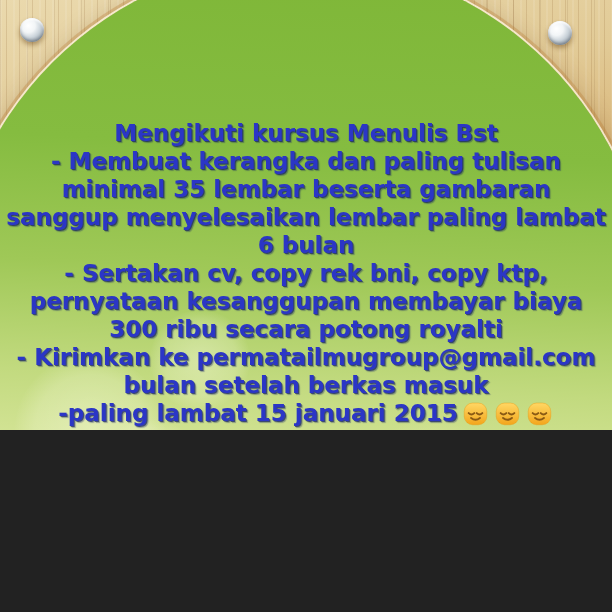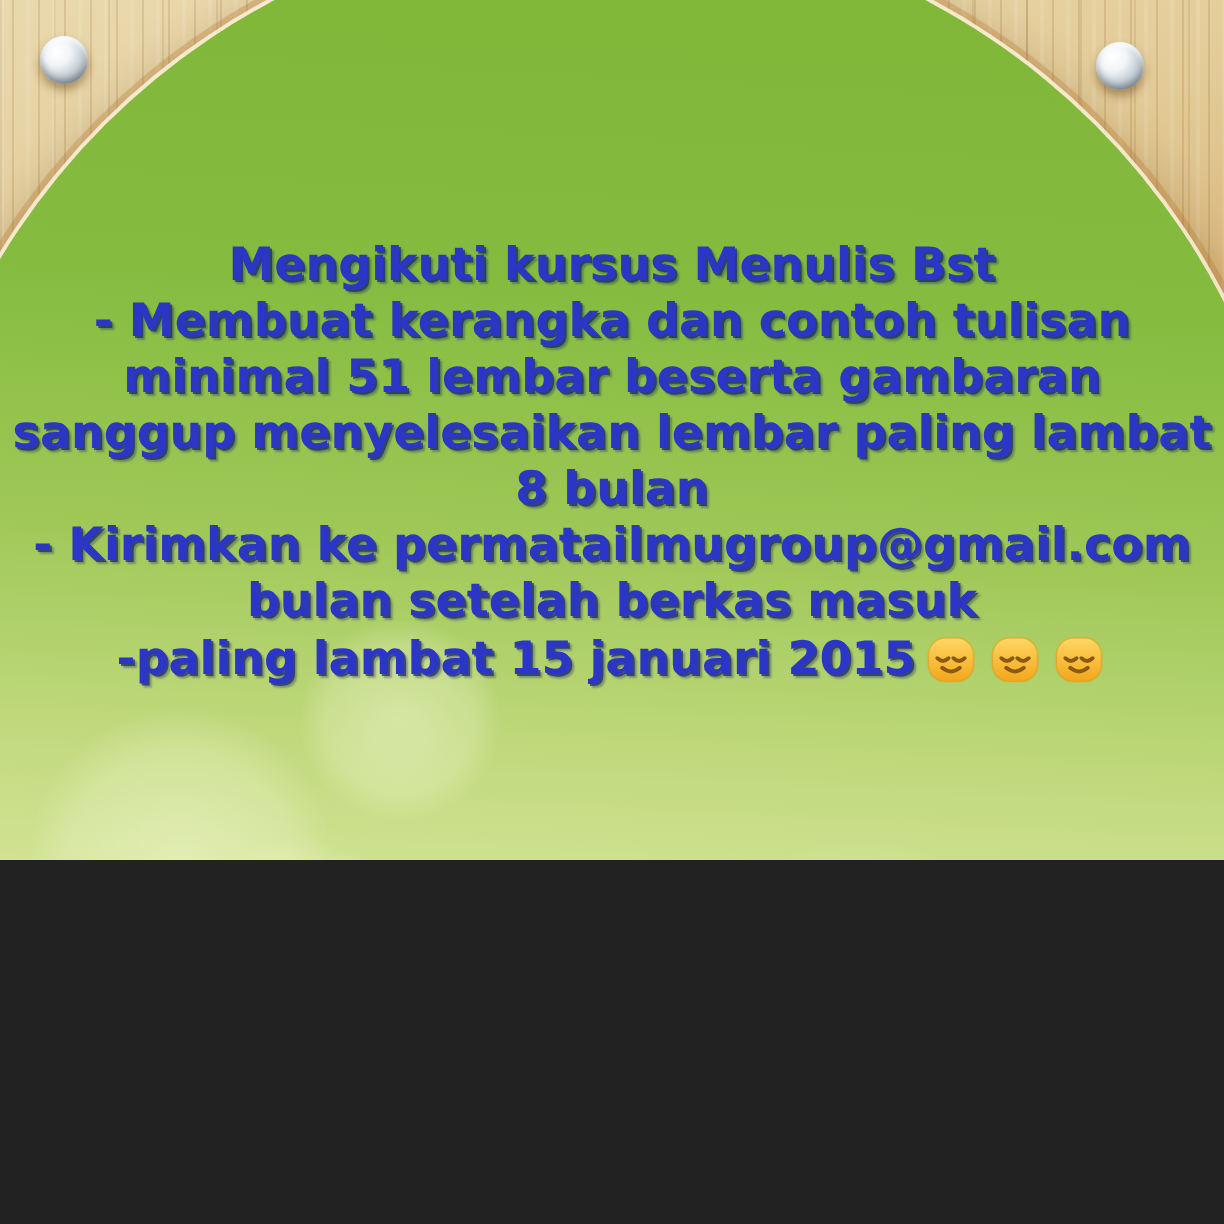--- a/index.html
+++ b/index.html
@@ -94,24 +94,27 @@
     <div class="bokeh" style="left:400px;top:460px;width:160px;height:160px;opacity:0.55;"></div>
   </div>
 
   <div class="pin pin-tl"></div>
   <div class="pin pin-tr"></div>
   <div class="pin pin-bl"></div>
   <div class="pin pin-br"></div>
 
   <div class="text-block">
     <div class="line">Mengikuti kursus Menulis Bst</div>
-    <div class="line">- Membuat kerangka dan contoh tulisan</div>
-    <div class="line">minimal 51 lembar beserta gambaran</div>
+    <div class="line">- Membuat kerangka dan paling tulisan</div>
+    <div class="line">minimal 35 lembar beserta gambaran</div>
     <div class="line">sanggup menyelesaikan lembar paling lambat</div>
-    <div class="line">8 bulan</div>
+    <div class="line">6 bulan</div>
+    <div class="line">- Sertakan cv, copy rek bni, copy ktp,</div>
+    <div class="line">pernyataan kesanggupan membayar biaya</div>
+    <div class="line">300 ribu secara potong royalti</div>
     <div class="line">- Kirimkan ke permatailmugroup@gmail.com</div>
     <div class="line">bulan setelah berkas masuk</div>
     <div class="line">
       <span>-paling lambat 15 januari 2015</span><svg class="emoji" viewBox="0 0 36 36">
         <rect x="4" y="5" width="28" height="27" rx="10.5" fill="url(#emoteGrad)" stroke="#e8960f" stroke-opacity="0.5"></rect>
         <path d="M9.5 17.5 Q13 21 16.5 17.5" stroke="#8a5a14" stroke-width="2.4" fill="none" stroke-linecap="round"></path>
         <path d="M19.5 17.5 Q23 21 26.5 17.5" stroke="#8a5a14" stroke-width="2.4" fill="none" stroke-linecap="round"></path>
         <path d="M12.5 23.5 Q18 28 23.5 23.5" stroke="#8a5a14" stroke-width="2.4" fill="none" stroke-linecap="round"></path>
       </svg><svg class="emoji" viewBox="0 0 36 36">
         <rect x="4" y="5" width="28" height="27" rx="10.5" fill="url(#emoteGrad)" stroke="#e8960f" stroke-opacity="0.5"></rect>

